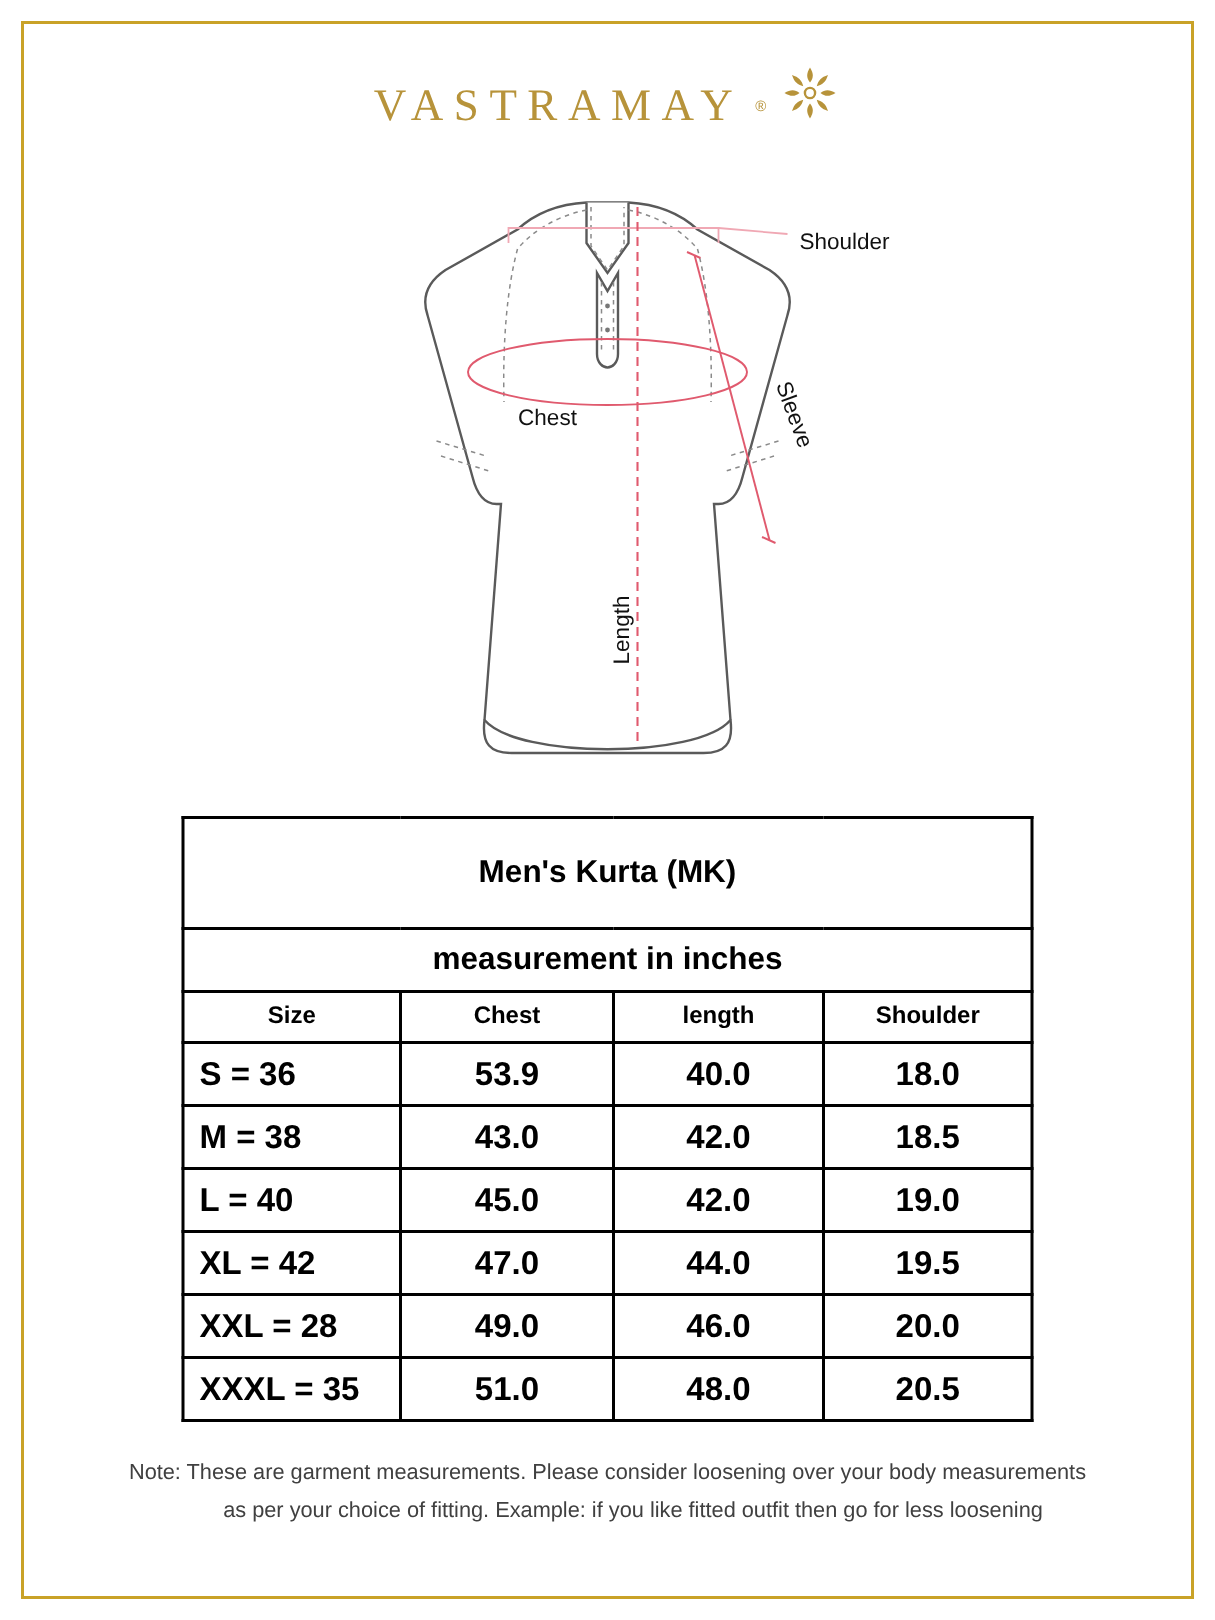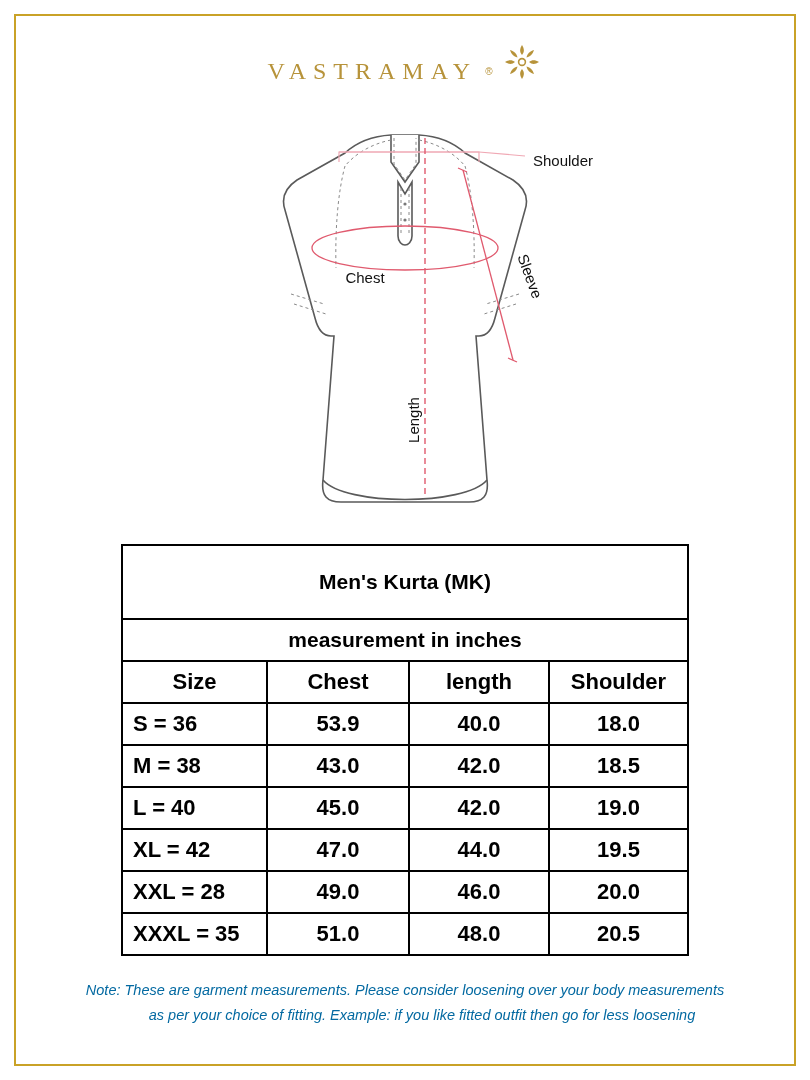--- a/index.html
+++ b/index.html
@@ -45,21 +45,21 @@
   .brand {
     display: flex;
     align-items: center;
     justify-content: center;
     gap: 6px;
     height: 70px;
     margin-top: 6px;
   }
   .brand-name {
     font-family: "Liberation Serif", serif;
-    font-size: 24px;
+    font-size: 30px;
     letter-spacing: 7px;
     color: #b7933a;
     font-weight: 400;
   }
   .brand-reg {
     font-size: 10px;
     color: #b7933a;
     vertical-align: super;
     margin-left: 2px;
   }
@@ -97,21 +97,21 @@
     font-size: 21px;
     font-weight: bold;
     padding: 24px 4px;
   }
   .table-sub td {
     font-size: 21px;
     font-weight: bold;
     padding: 8px 4px;
   }
   .table-head th {
-    font-size: 22px;
+    font-size: 16px;
     font-weight: bold;
     padding: 7px 4px;
   }
   .size-table tbody td {
     font-size: 22px;
     font-weight: bold;
     padding: 7px 4px;
   }
   .size-table tbody td.size-cell {
     text-align: left;
@@ -121,23 +121,22 @@
   .col-chest { width: 142px; }
   .col-length { width: 140px; }
   .col-shoulder { width: 139px; }
 
   
   .note {
     width: 730px;
     margin: 22px auto 0 auto;
     font-size: 14.5px;
     line-height: 1.7;
-    color: #0369a1;
+    color: #404040;
     text-align: center;
-    font-style: italic;
   }
   .note .line2 {
     display: block;
     padding-left: 34px;
   }
 </style>
 </head>
 <body>
 
 <div class="page">

